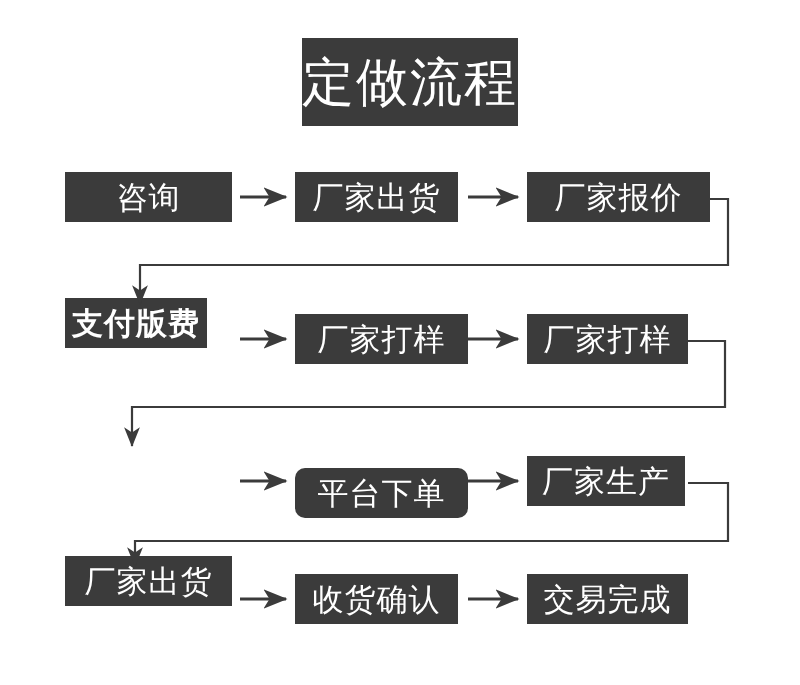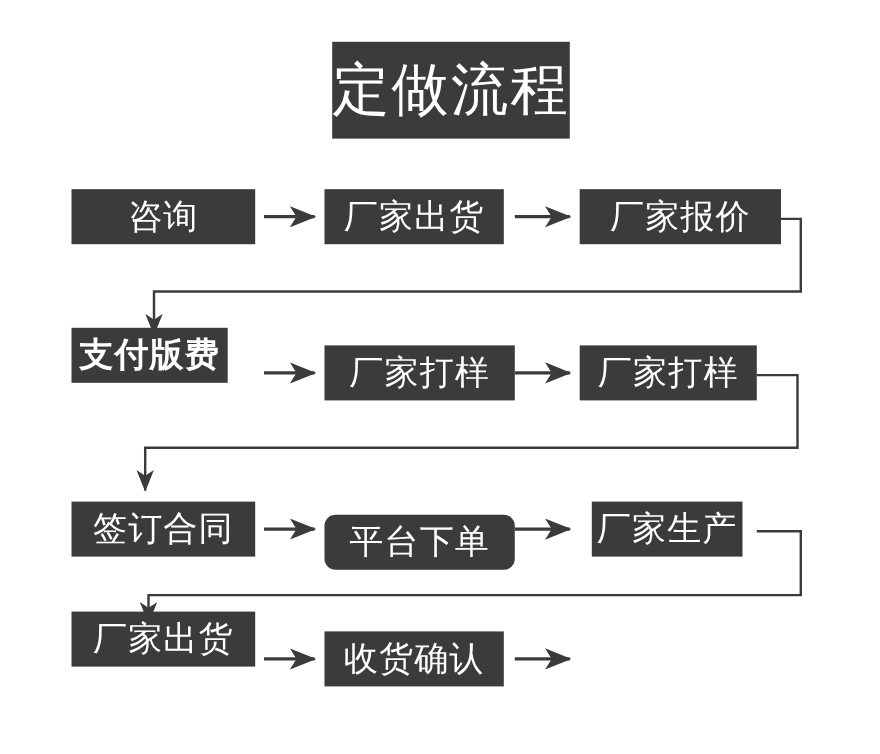--- a/index.html
+++ b/index.html
@@ -65,26 +65,26 @@
   <div class="title-box">定做流程</div>
 
   <div class="node w-narrow" style="left:65px; top:172px; width:167px;">咨询</div>
   <div class="node w-wide" style="left:295px; top:172px; width:163px;">厂家出货</div>
   <div class="node w-wide" style="left:527px; top:172px; width:183px;">厂家报价</div>
 
   <div class="node w-narrow" style="left:65px; top:298px; width:142px;font-weight:bold;">支付版费</div>
   <div class="node w-wide" style="left:295px; top:314px; width:173px;">厂家打样</div>
   <div class="node w-wide" style="left:527px; top:314px; width:161px;">厂家打样</div>
 
-  <div class="node w-narrow" style="left:65px; top:456px; width:167px;">签订合同</div>
   <div class="node w-wide" style="left:295px; top:468px; width:173px;border-radius:10px;">平台下单</div>
-  <div class="node w-wide" style="left:538px; top:456px; width:137px;">厂家生产</div>
+  <div class="node w-wide" style="left:527px; top:456px; width:158px;">厂家生产</div>
 
   <div class="node w-narrow" style="left:65px; top:556px; width:167px;">厂家出货</div>
   <div class="node w-wide" style="left:295px; top:574px; width:163px;">收货确认</div>
+  <div class="node w-wide" style="left:527px; top:574px; width:161px;">交易完成</div>
 
   <svg class="links" viewBox="0 0 800 685">
     <defs>
       <marker id="arrowhead" markerWidth="9" markerHeight="9" refX="7.5" refY="3.2" orient="auto" markerUnits="strokeWidth">
         <path d="M0,0 L8,3.2 L0,6.4 L2,3.2 Z" fill="#3b3b3b"></path>
       </marker>
       <marker id="arrowhead-thin" markerWidth="11" markerHeight="11" refX="8.5" refY="3.6" orient="auto" markerUnits="strokeWidth">
         <path d="M0,0 L9,3.6 L0,7.2 L2.4,3.6 Z" fill="#3b3b3b"></path>
       </marker>
     </defs>

